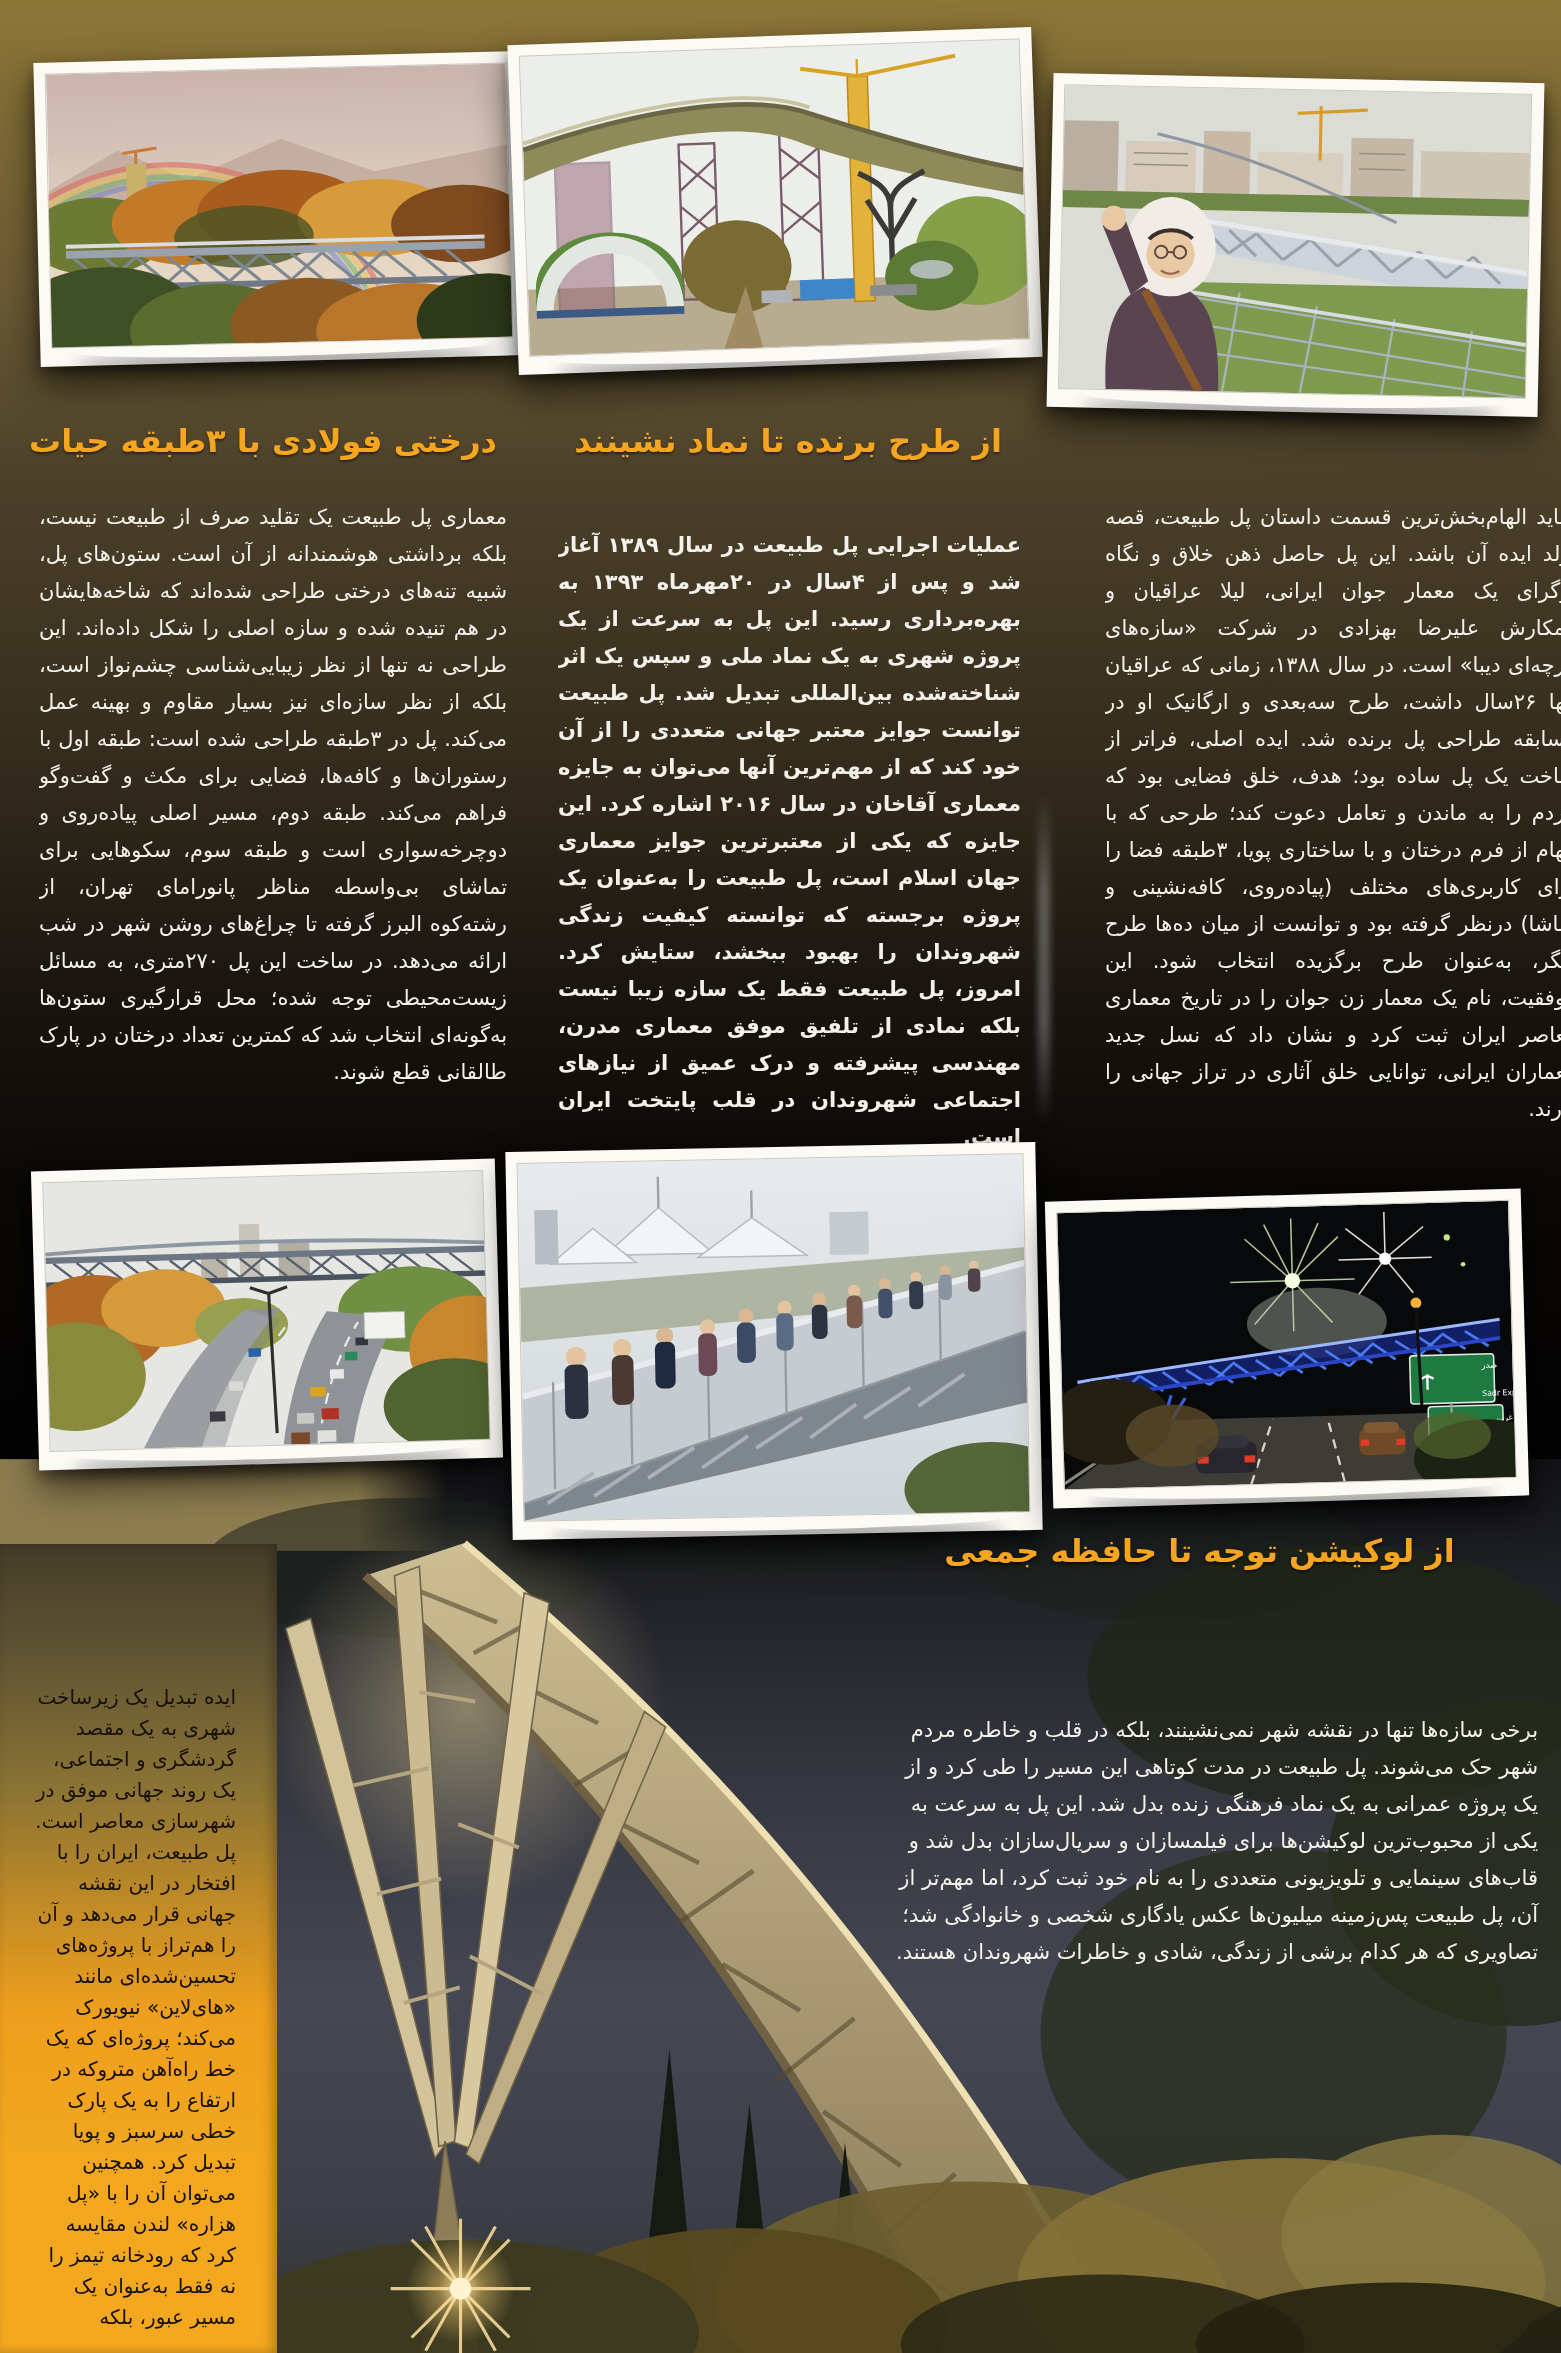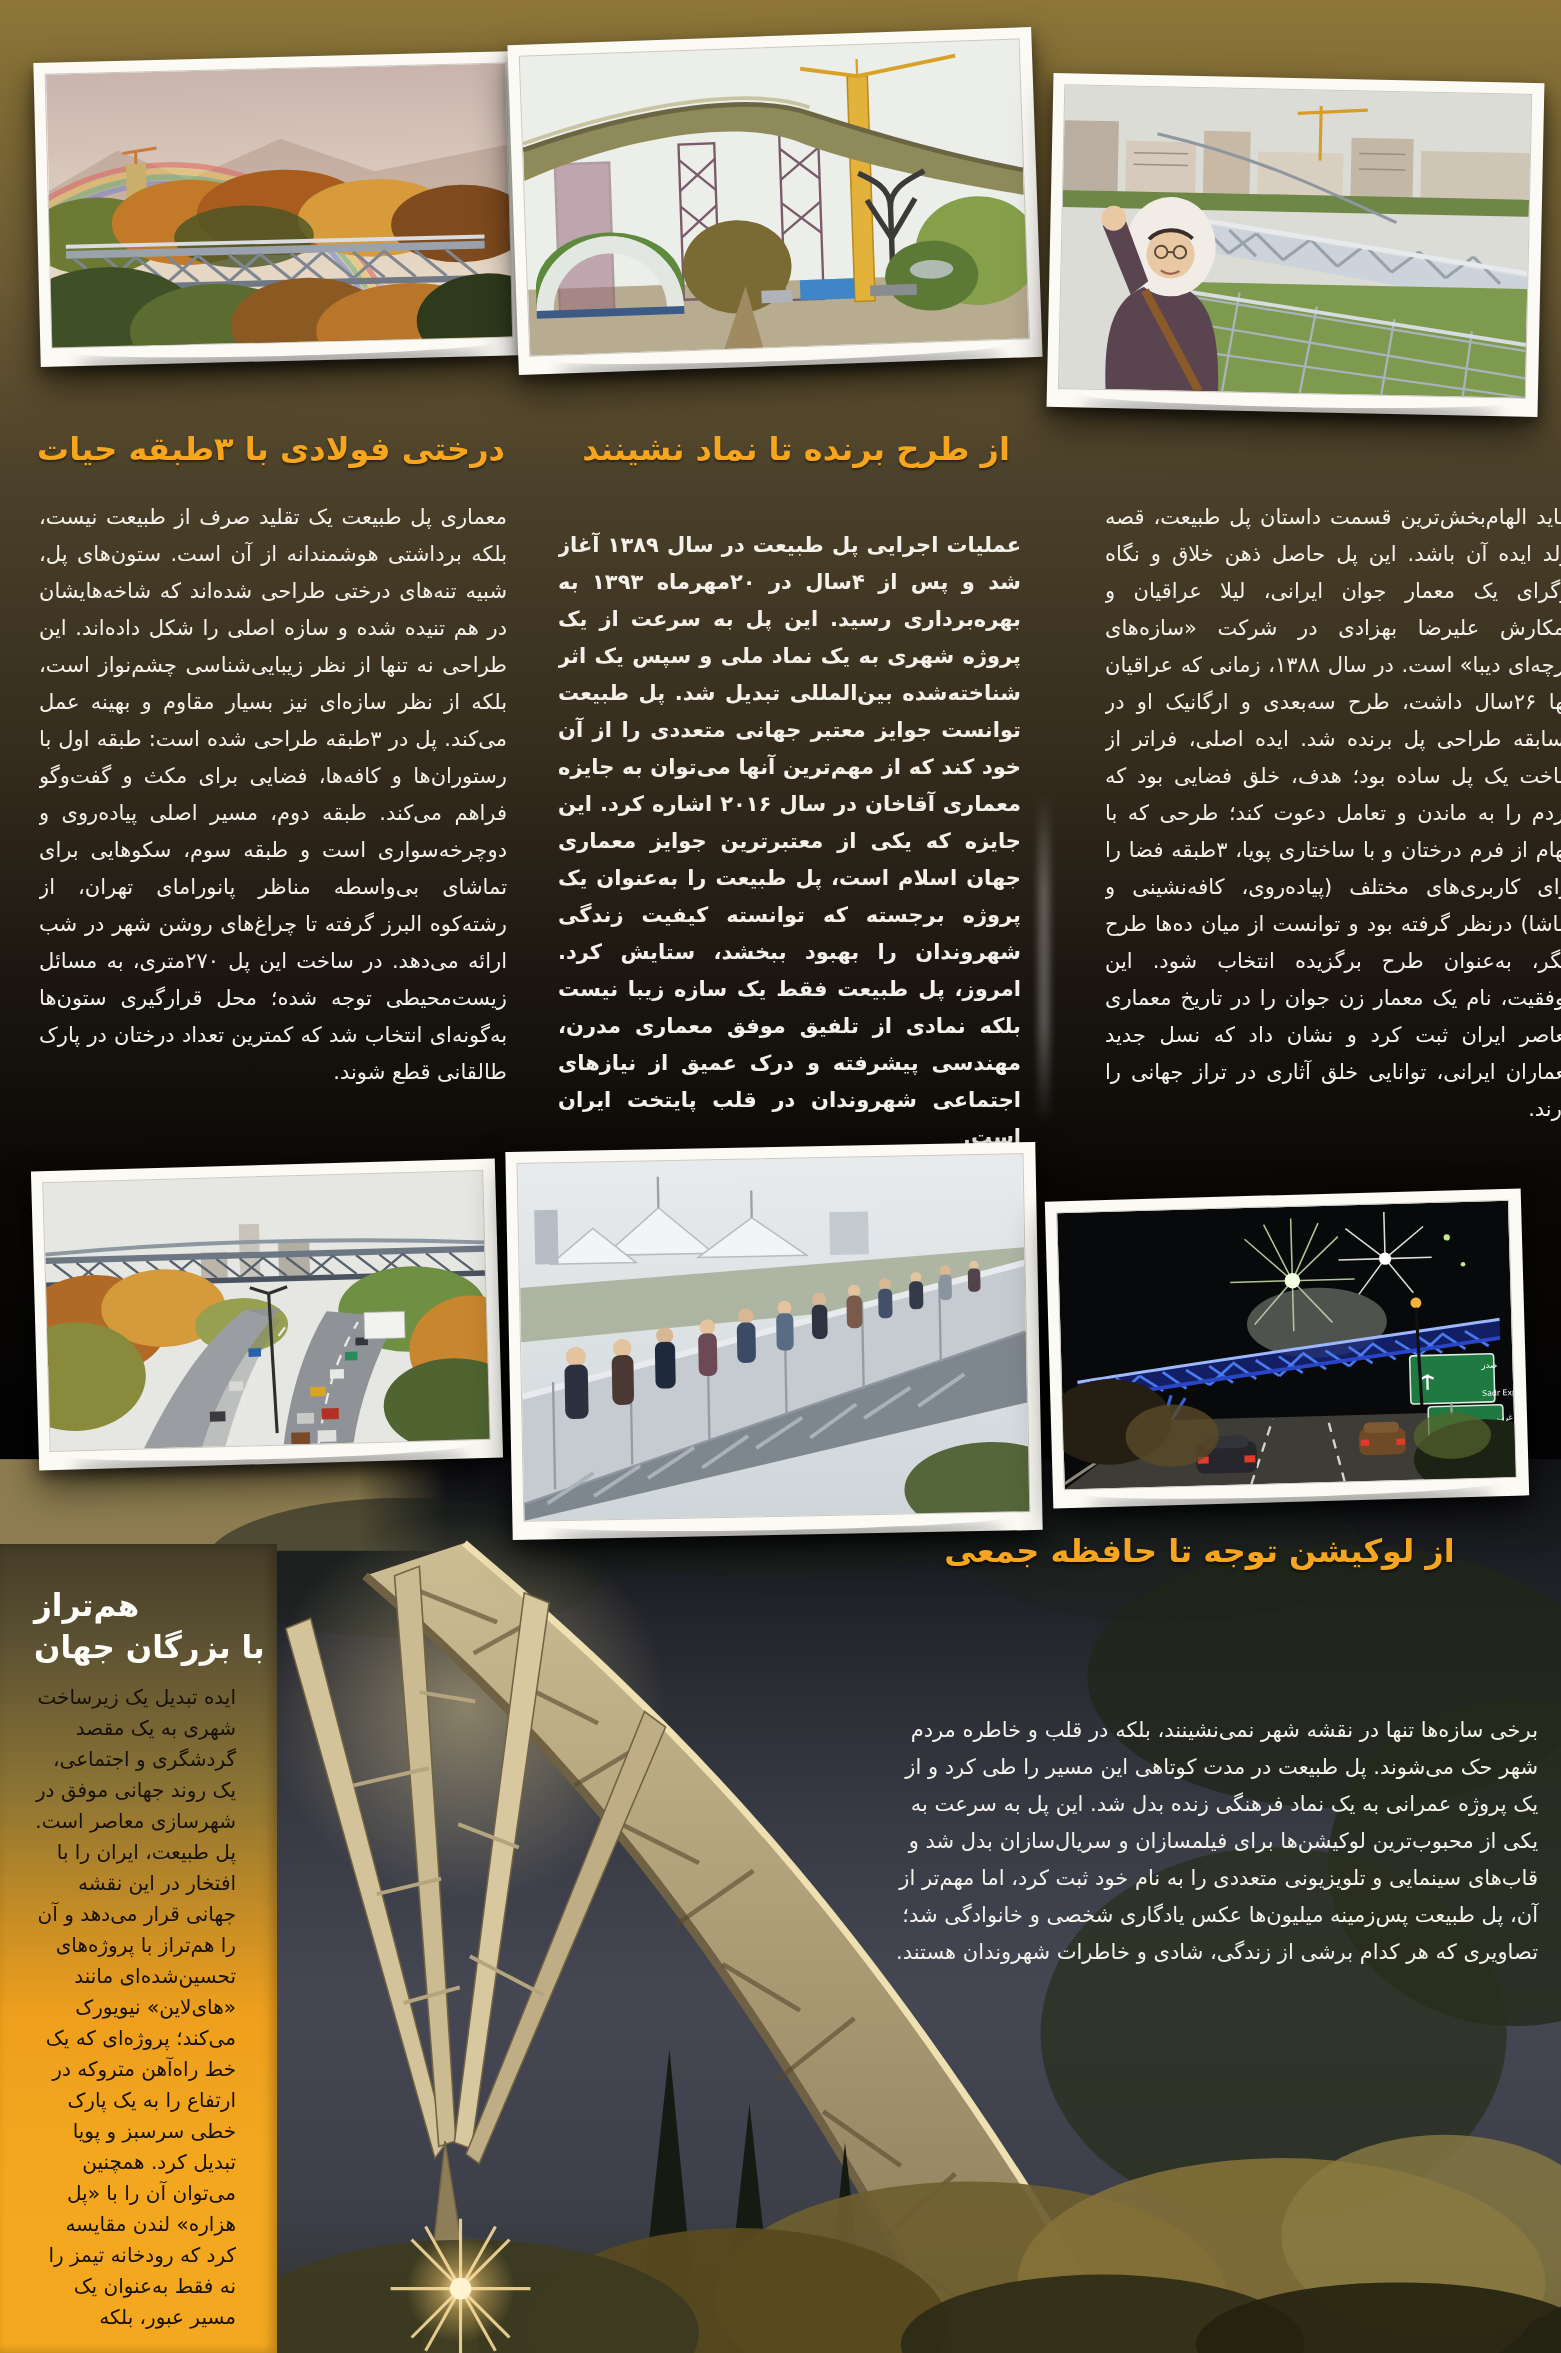--- a/index.html
+++ b/index.html
@@ -14,21 +14,21 @@
   .polaroid:after{content:"";position:absolute;left:7%;right:7%;bottom:4.7px;height:17px;
     border-radius:50%;box-shadow:0 12.4px 14px rgba(0,0,0,.38);z-index:-1;}
   .polaroid svg{display:block;outline:0.8px solid rgba(60,50,30,.25);}
   .p1{left:37px;top:57px;transform:rotate(-1.4deg);}
   .p2{left:513px;top:36px;transform:rotate(-2deg);}
   .p3{left:1050px;top:78px;transform:rotate(1.2deg);}
   .p4{left:35px;top:1165px;transform:rotate(-1.6deg);}
   .p5{left:509px;top:1147px;transform:rotate(-1.1deg);}
   .p6{left:1049px;top:1195px;transform:rotate(-1.6deg);}
   
-  .col-head{position:absolute;margin:8px;color:#f6a51f;font-size:32px;font-weight:700;
+  .col-head{position:absolute;margin:0;color:#f6a51f;font-size:32px;font-weight:700;
     text-align:center;letter-spacing:0;text-shadow:0 1.6px 2.3px rgba(0,0,0,.45);}
   .h-left{left:23px;top:422px;width:480px;}
   .h-mid{left:544px;top:422px;width:488px;}
   .h-right{left:1068px;top:422px;width:475px;}
   .col{position:absolute;color:#f4f1ea;font-size:21px;line-height:37px;
     text-align:justify;text-justify:inter-word;height:670px;overflow:hidden;}
   .c-left{left:39px;top:499px;width:468px;}
   .c-mid{left:558px;top:527px;width:463px;font-weight:bold;}
   .c-right{left:1064px;top:499px;width:472px;margin-left:41px;}
   .feature-head{position:absolute;left:854px;top:1532px;width:691px;margin:0;
@@ -646,21 +646,17 @@
         <circle cx="458" cy="128" r="7" fill="#f6b23a"></circle>
         <line x1="458" y1="134" x2="462" y2="260" stroke="#111" stroke-width="4"></line>
       </g>
     </svg>
   </div>
 
   <h2 class="feature-head">از لوکیشن توجه تا حافظه جمعی</h2>
   <div class="feature-body">برخی سازه‌ها تنها در نقشه شهر نمی‌نشینند، بلکه در قلب و خاطره مردم شهر حک می‌شوند. پل طبیعت در مدت کوتاهی این مسیر را طی کرد و از یک پروژه عمرانی به یک نماد فرهنگی زنده بدل شد. این پل به سرعت به یکی از محبوب‌ترین لوکیشن‌ها برای فیلمسازان و سریال‌سازان بدل شد و قاب‌های سینمایی و تلویزیونی متعددی را به نام خود ثبت کرد، اما مهم‌تر از آن، پل طبیعت پس‌زمینه میلیون‌ها عکس یادگاری شخصی و خانوادگی شد؛ تصاویری که هر کدام برشی از زندگی، شادی و خاطرات شهروندان هستند.</div>
 
   <aside class="sidebar">
-    <h3 class="sidebar-head">
-      <span>هم‌تراز</span>
-      <span>با بزرگان جهان</span>
-    </h3>
     <div class="sidebar-body">ایده تبدیل یک زیرساخت شهری به یک مقصد گردشگری و اجتماعی، یک روند جهانی موفق در شهرسازی معاصر است. پل طبیعت، ایران را با افتخار در این نقشه جهانی قرار می‌دهد و آن را هم‌تراز با پروژه‌های تحسین‌شده‌ای مانند «های‌لاین» نیویورک می‌کند؛ پروژه‌ای که یک خط راه‌آهن متروکه در ارتفاع را به یک پارک خطی سرسبز و پویا تبدیل کرد. همچنین می‌توان آن را با «پل هزاره» لندن مقایسه کرد که رودخانه تیمز را نه فقط به‌عنوان یک مسیر عبور، بلکه به‌عنوان یک اثر هنری-معماری مدرن قطع می‌کند.</div>
   </aside>
 
 </div>
 
 
 </body></html>

